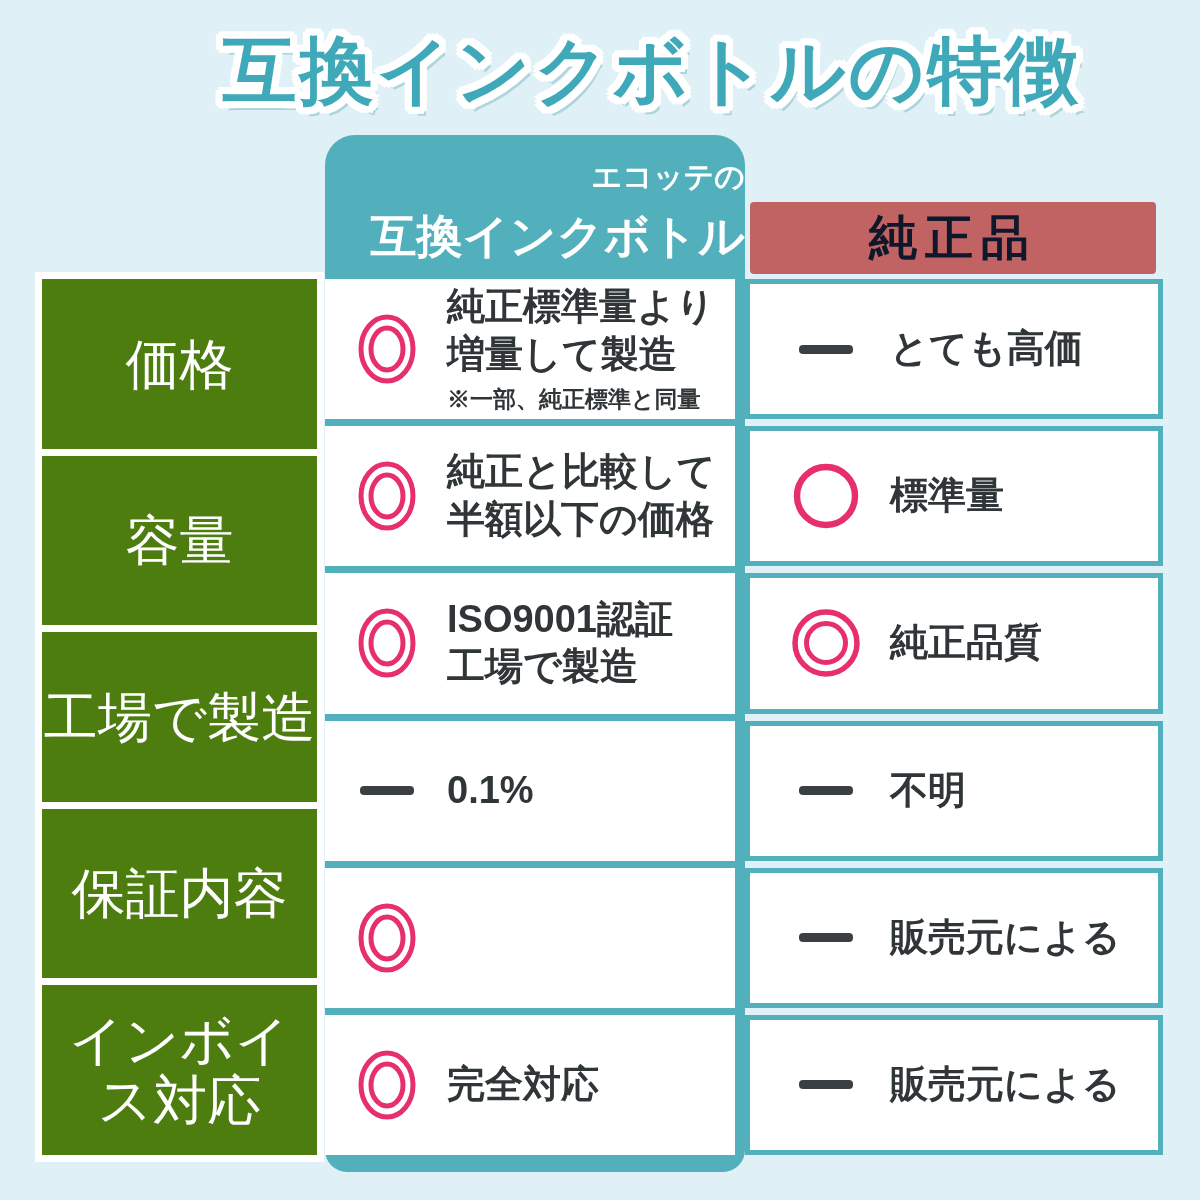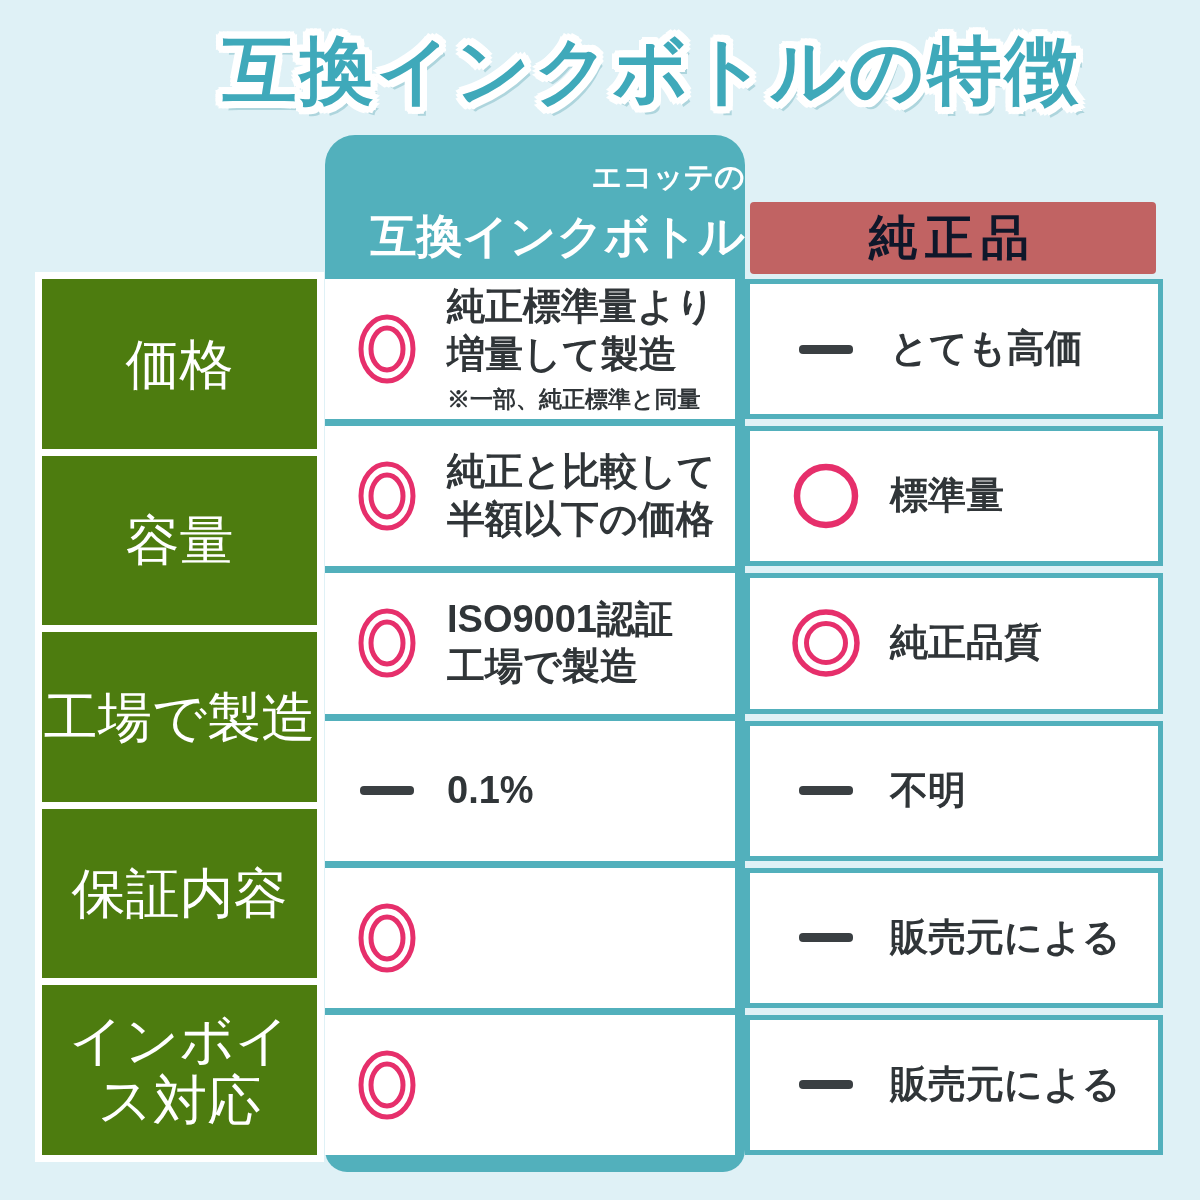--- a/index.html
+++ b/index.html
@@ -147,20 +147,23 @@
       </span>
     </div>
 
     <div class="mid-cell">
       <span class="icon-box">
         <svg width="62" height="74" viewBox="0 0 62 74" fill="none">
           <ellipse cx="31" cy="37" rx="26" ry="32" stroke="#e62f6b" stroke-width="5"></ellipse>
           <ellipse cx="31" cy="37" rx="16" ry="21" stroke="#e62f6b" stroke-width="5"></ellipse>
         </svg>
       </span>
+      <span class="text-wrap">
+          <span class="cell-text">完全対応</span>
+        </span>
     </div>
 
   </div>
 
   <div class="col right-col">
 
     <div class="right-cell">
       <span class="icon-box">
           <span class="dash"></span>
         </span>

